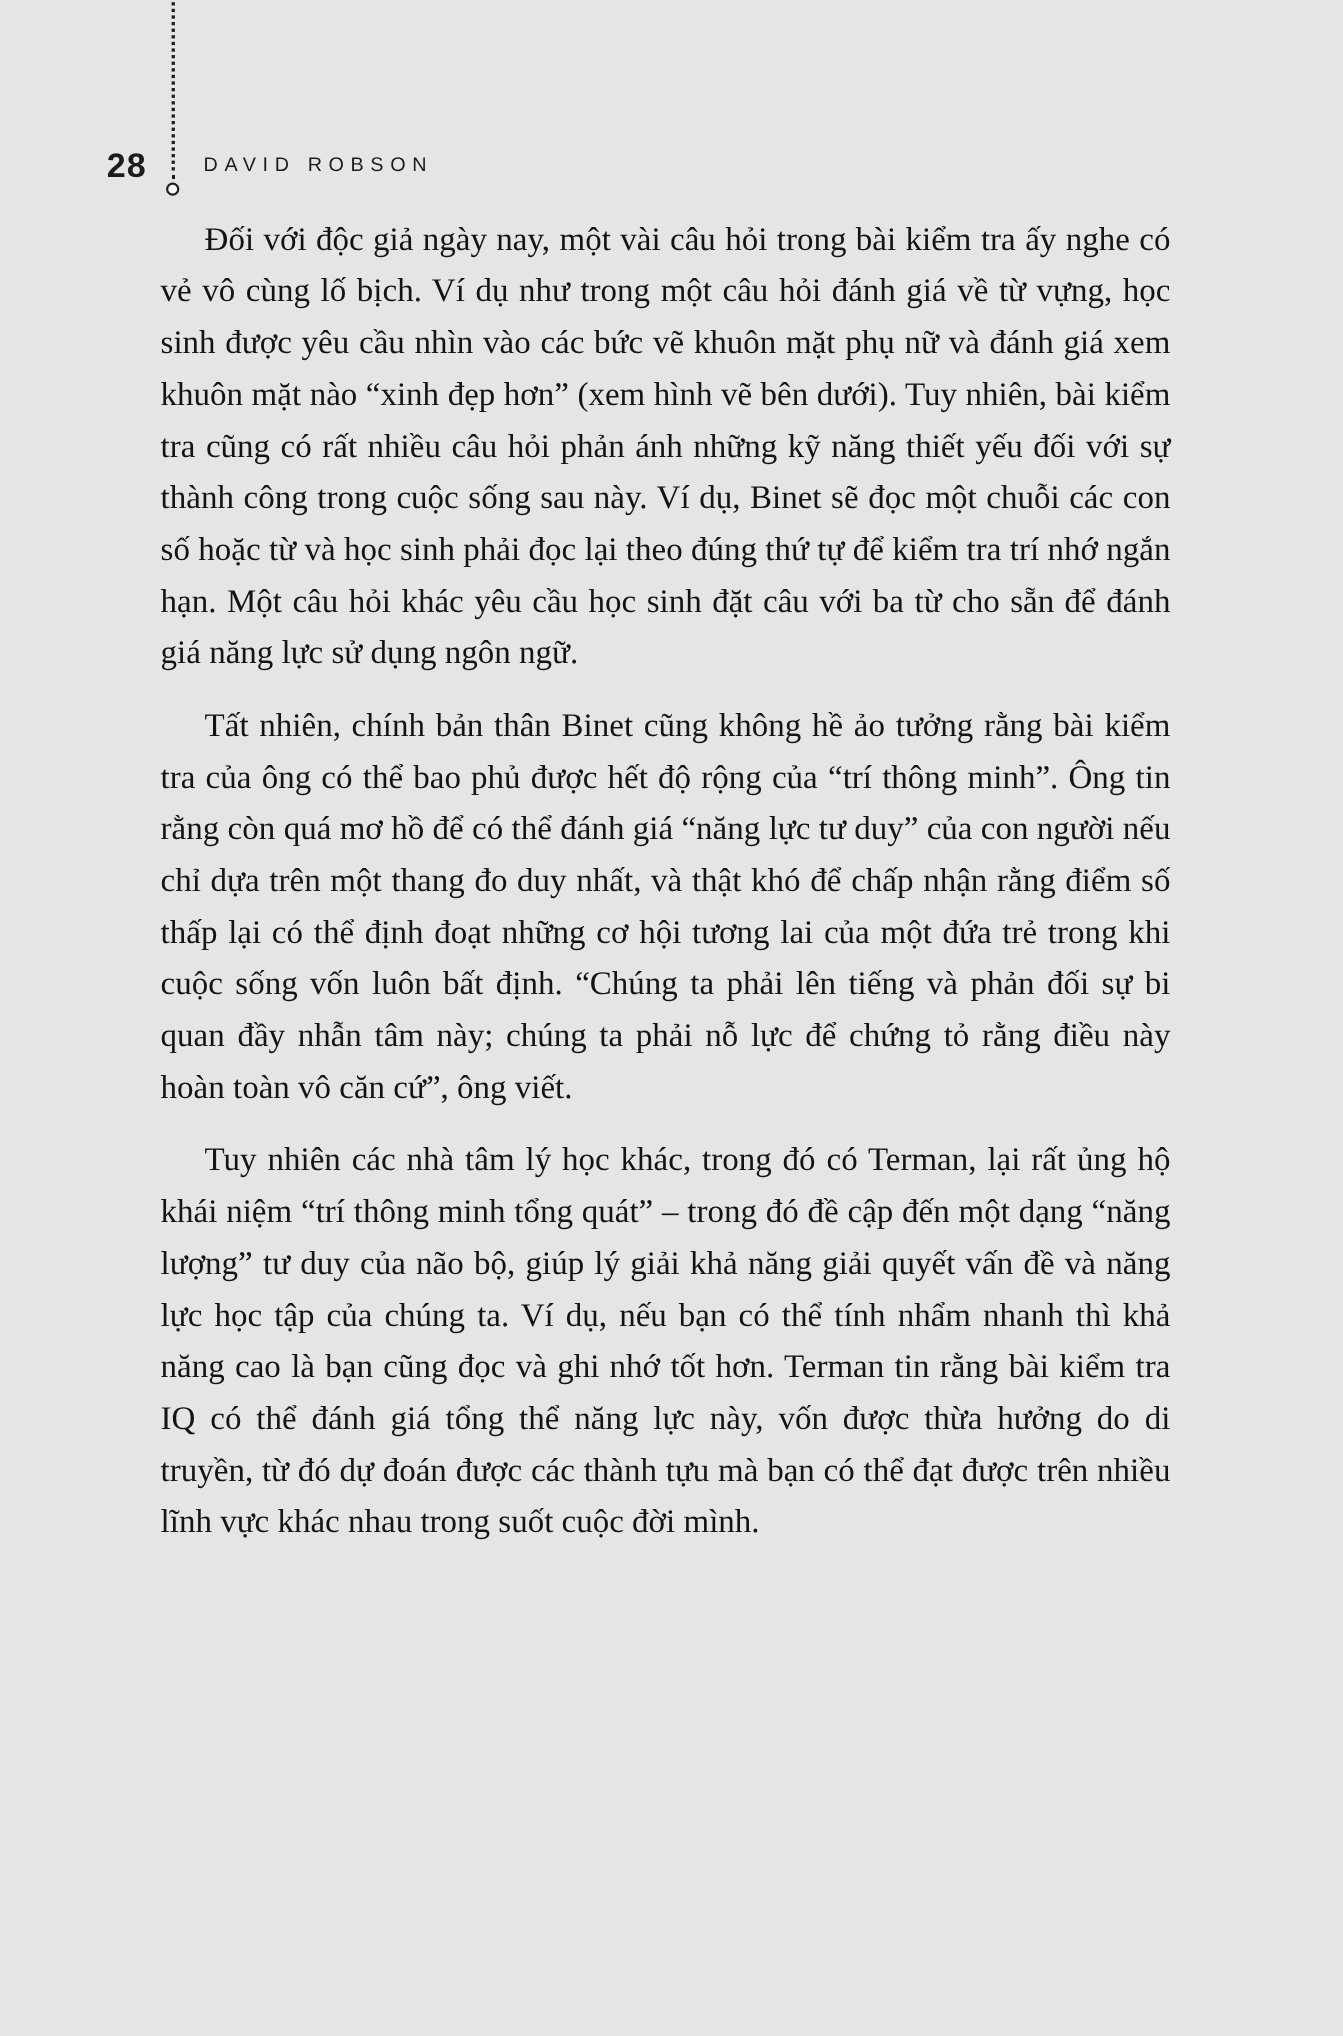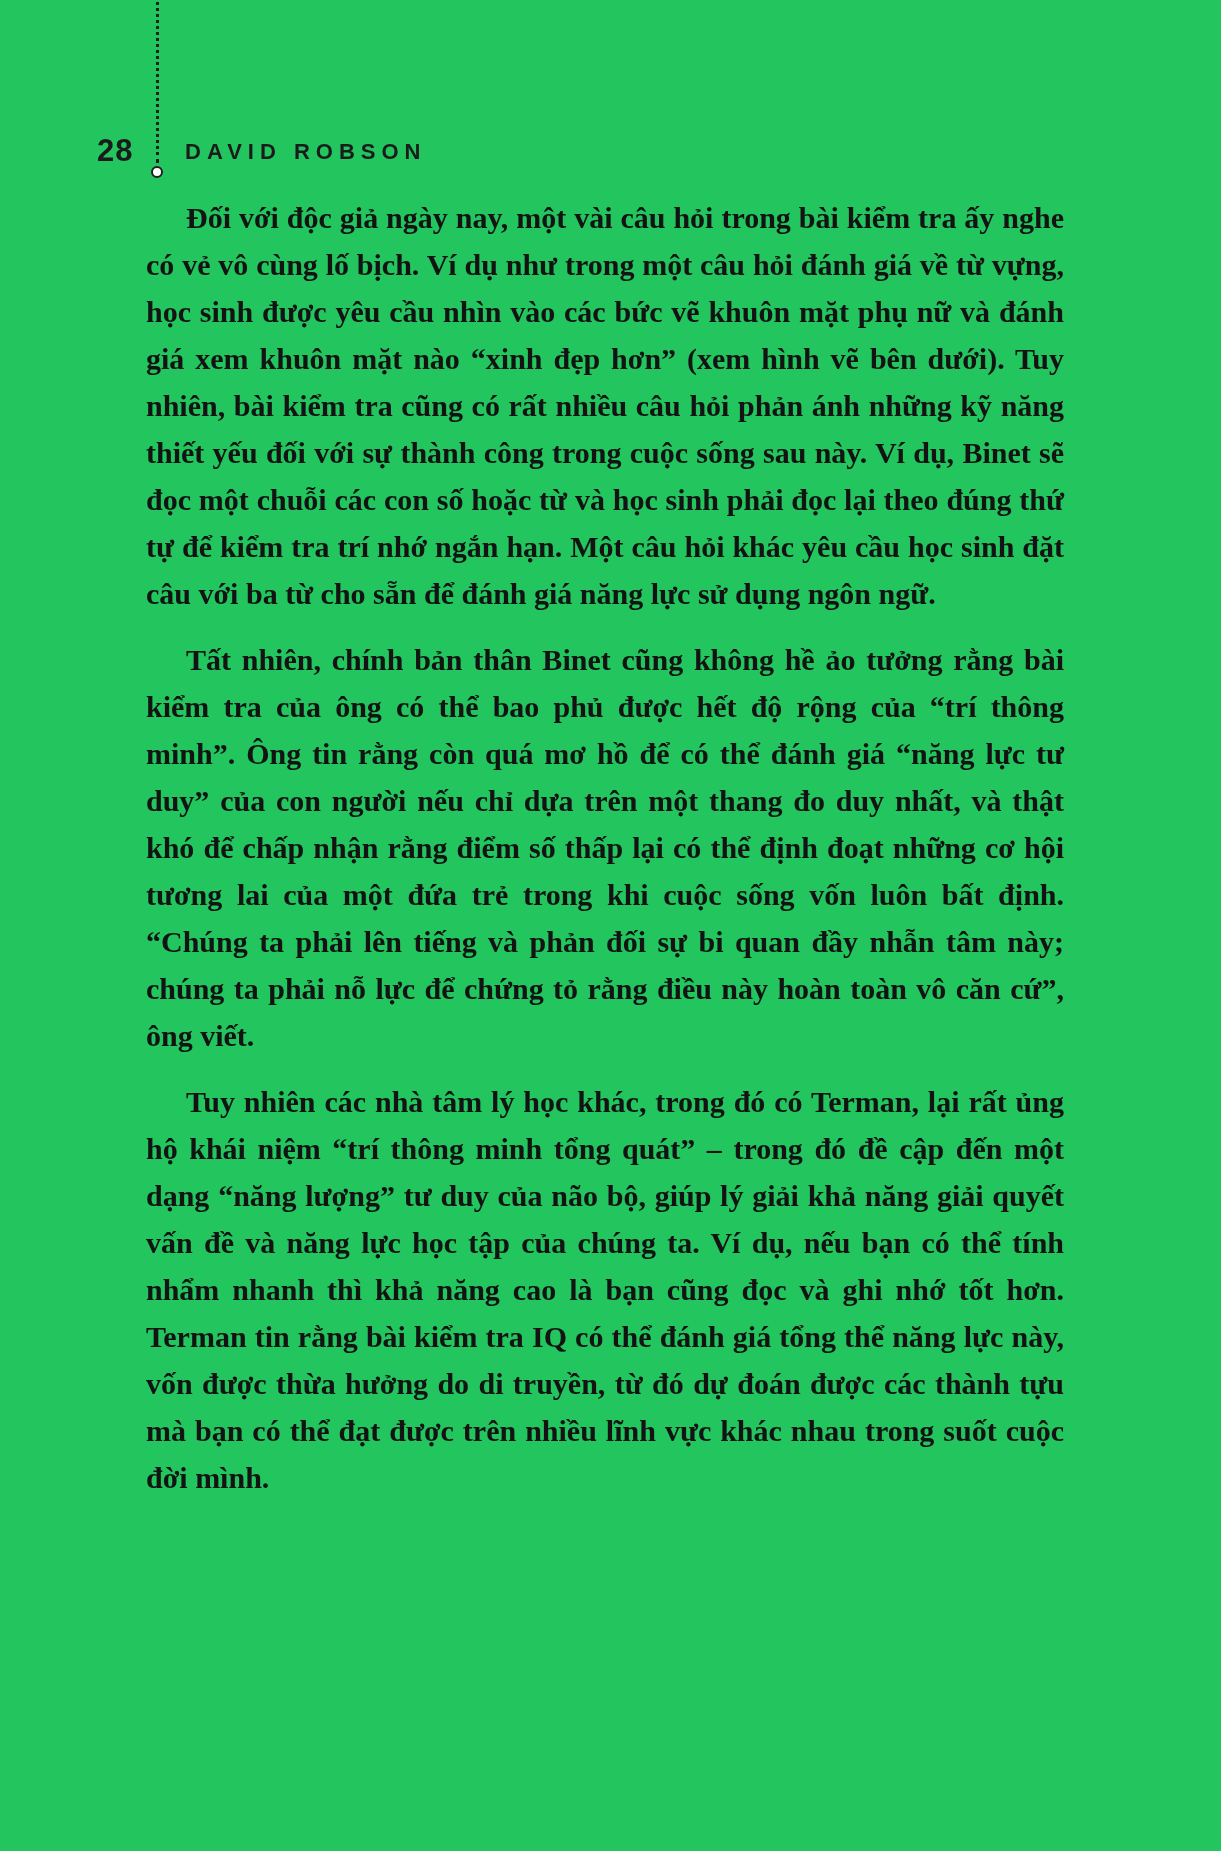--- a/index.html
+++ b/index.html
@@ -4,21 +4,21 @@
 <style>
   html, body {
     margin: 0;
     padding: 0;
     background: #ffffff;
   }
   .page {
     position: relative;
     width: 1221px;
     height: 1851px;
-    background: #22c55e;
+    background: #e5e5e5;
     overflow: hidden;
     font-family: "Liberation Serif", "DejaVu Serif", serif;
     color: #141414;
   }
   
   .ornament-line {
     position: absolute;
     left: 156px;
     top: -5px;
     height: 168px;
@@ -43,41 +43,40 @@
     font-weight: 700;
     font-size: 31px;
     letter-spacing: 1px;
     color: #1b1b1b;
   }
   .header-author {
     position: absolute;
     left: 185px;
     top: 139px;
     font-family: "Liberation Sans", sans-serif;
-    font-weight: 700;
-    font-size: 22px;
+    font-weight: 400;
+    font-size: 18px;
     letter-spacing: 6px;
     color: #1b1b1b;
     white-space: nowrap;
   }
   
   .body-text {
     position: absolute;
     left: 146px;
     top: 194px;
     width: 918px;
     font-size: 30px;
     line-height: 47px;
     text-align: justify;
     color: #131313;
   }
   .body-text p {
     margin: 0 0 19px 0;
     text-indent: 40px;
-    font-weight: bold;
   }
 </style>
 </head>
 <body>
 
 <div class="page">
 
   <div class="ornament-line"></div>
 
   <div class="ornament-circle"></div>

